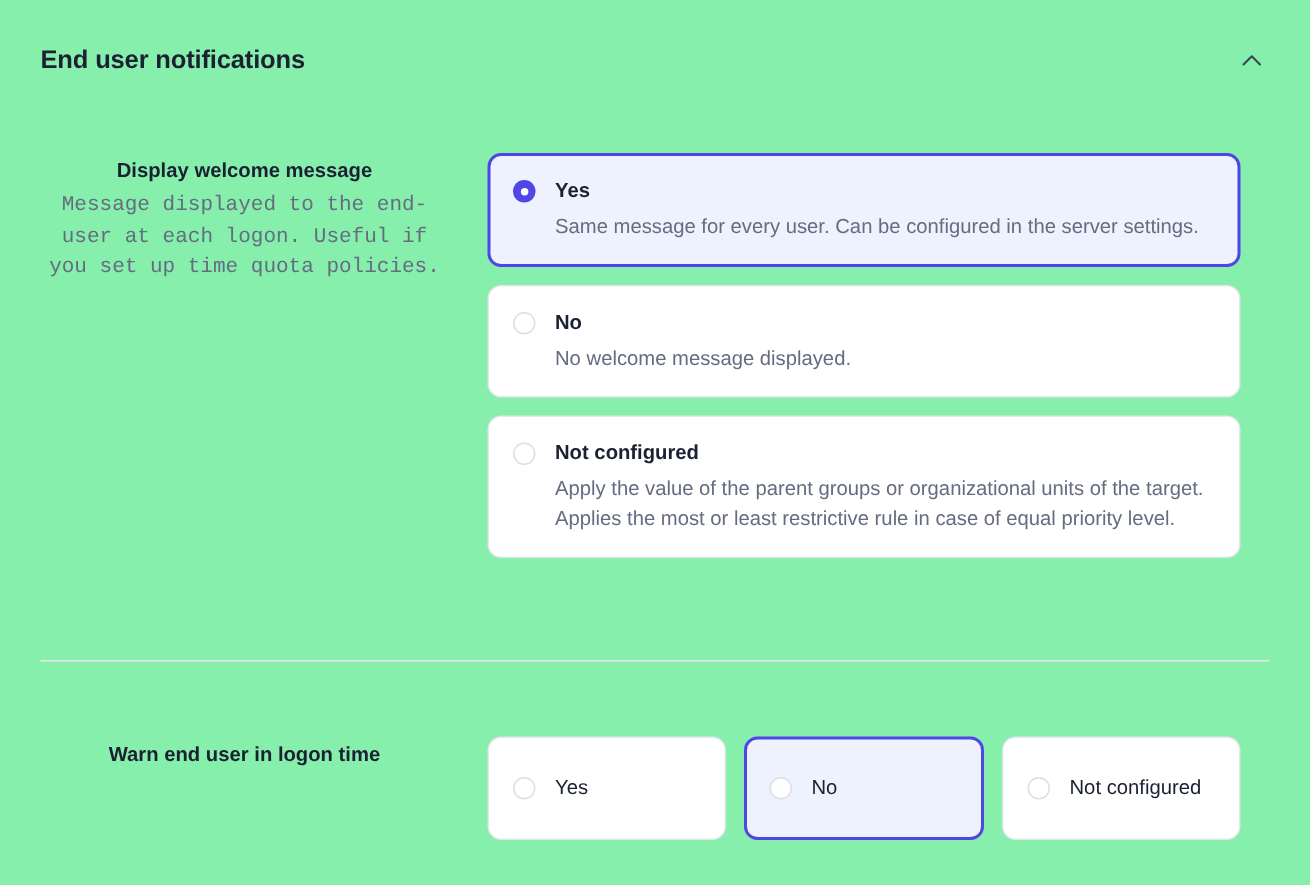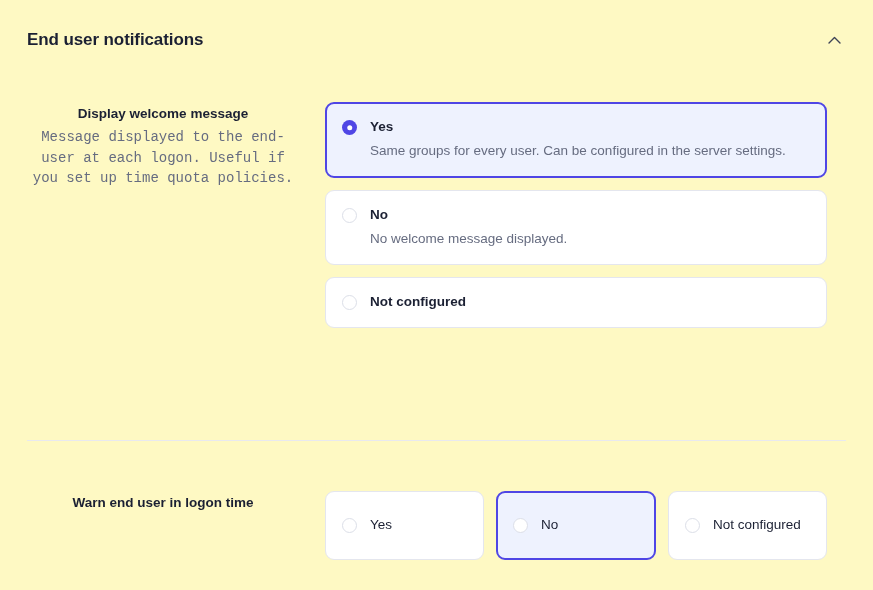--- a/index.html
+++ b/index.html
@@ -9,21 +9,21 @@
     height: 590px;
     background: #ffffff;
     font-family: "Liberation Sans", sans-serif;
     -webkit-font-smoothing: antialiased;
   }
 
   .panel {
     position: relative;
     width: 873px;
     height: 590px;
-    background: #fef9c3;
+    background: #86efac;
     overflow: hidden;
   }
 
   
   .section-header {
     position: absolute;
     left: 27px;
     top: 26px;
     width: 819px;
     height: 28px;
@@ -222,32 +222,33 @@
     <div class="setting-label-col">
       <div class="setting-label">Display welcome message</div>
       <div class="setting-desc">Message displayed to the end-user at each logon. Useful if you set up time quota policies.</div>
     </div>
 
     <div class="options-stack">
 
       <div class="opt-card is-selected">
         <span class="radio"></span>
         <div class="opt-title">Yes</div>
-        <div class="opt-desc">Same groups for every user. Can be configured in the server settings.</div>
+        <div class="opt-desc">Same message for every user. Can be configured in the server settings.</div>
       </div>
 
       <div class="opt-card">
         <span class="radio"></span>
         <div class="opt-title">No</div>
         <div class="opt-desc">No welcome message displayed.</div>
       </div>
 
       <div class="opt-card">
         <span class="radio"></span>
         <div class="opt-title">Not configured</div>
+        <div class="opt-desc">Apply the value of the parent groups or organizational units of the target. Applies the most or least restrictive rule in case of equal priority level.</div>
       </div>
 
     </div>
   </div>
 
   <div class="divider"></div>
 
   <div class="setting-row setting-row--warn">
 
     <div class="setting-label-col">

